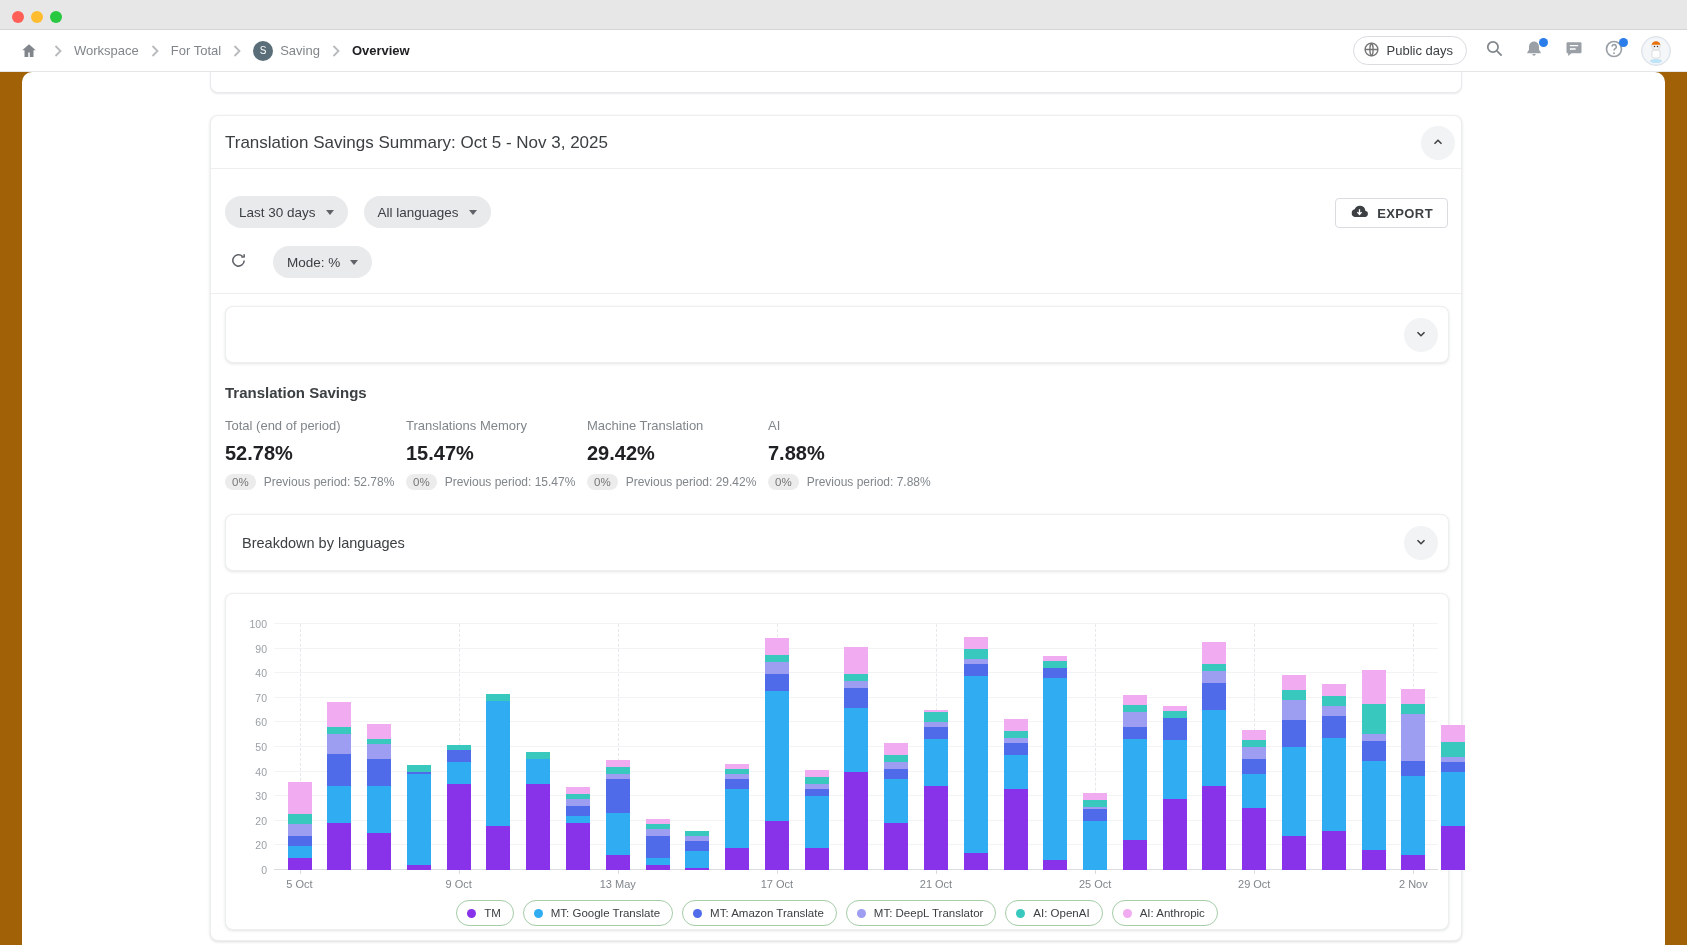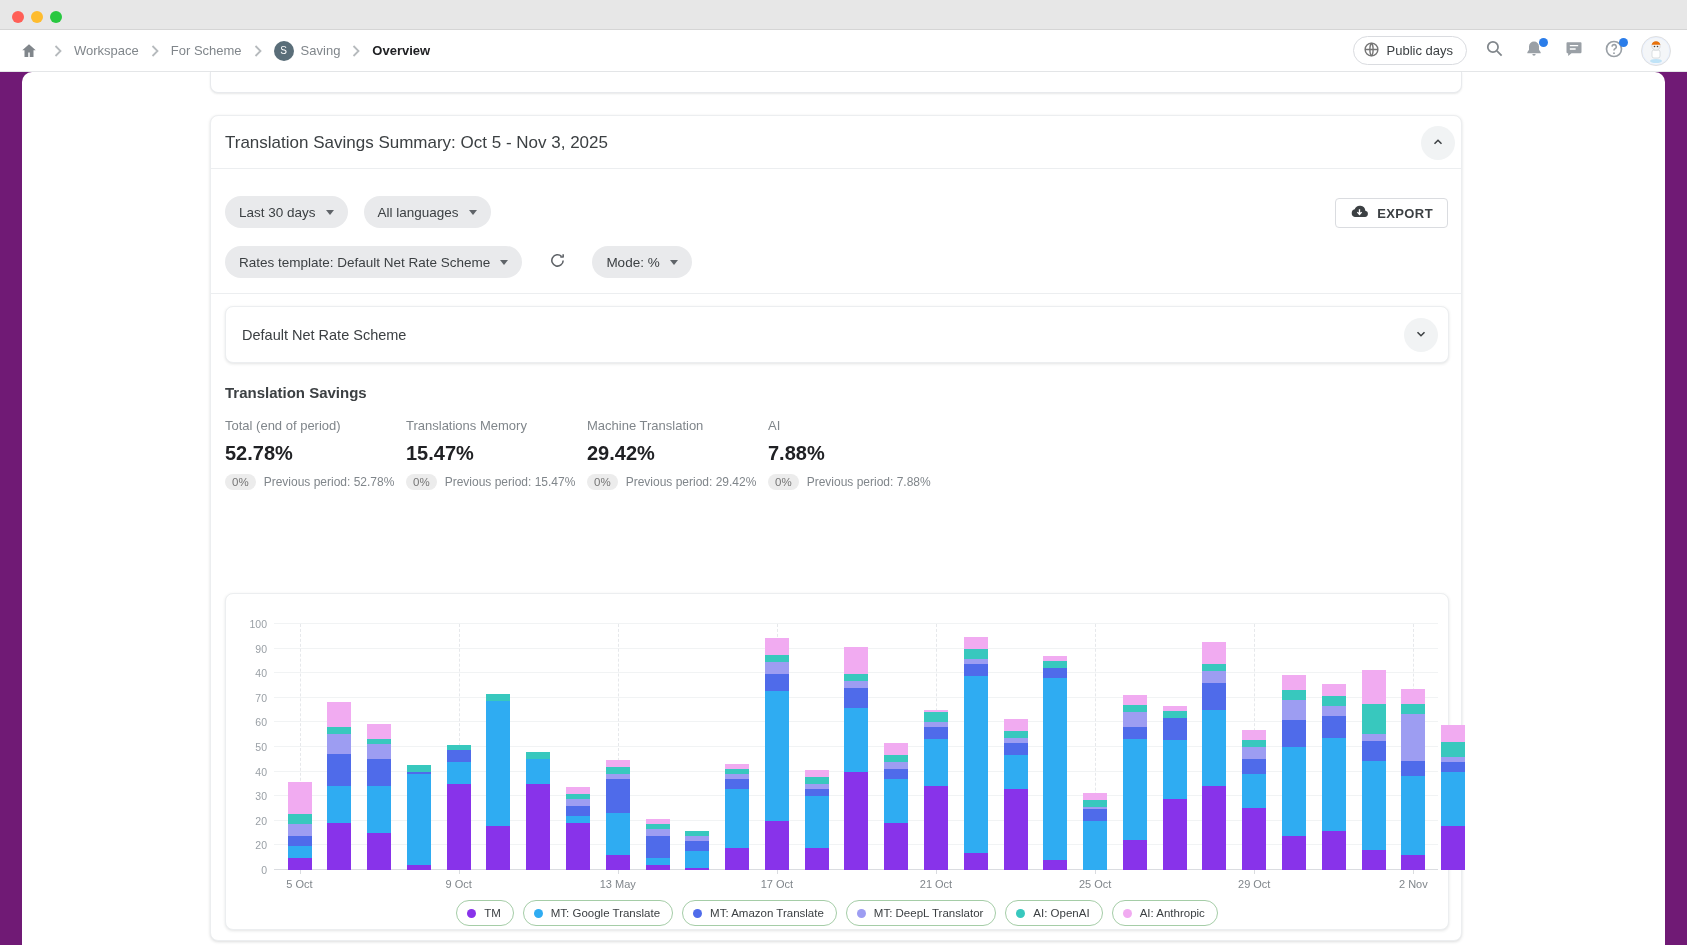--- a/index.html
+++ b/index.html
@@ -24,21 +24,21 @@
   .sep { color:#b6babd; display:flex; }
   .appbar-right { margin-left:auto; display:flex; align-items:center; gap:14px; margin-right:16px; }
   .public-pill { display:flex; align-items:center; gap:7px; border:1px solid #dadce0; border-radius:15px;
     height:29px; padding:0 13px 0 9px; font-size:13px; color:#3c4043; background:#fff; cursor:pointer; }
   .icon-btn { position:relative; width:26px; height:26px; display:flex; align-items:center; justify-content:center; cursor:pointer; }
   .dot { position:absolute; top:0; right:-1px; width:9px; height:9px; border-radius:50%; background:#2b7de9; }
   .avatar { width:30px; height:30px; border-radius:50%; background:#e8f0fe; border:1px solid #e0e0e0; overflow:hidden;
     display:flex; align-items:center; justify-content:center; cursor:pointer; }
 
   
-  .page { position:absolute; left:0; top:72px; width:1687px; height:873px; background:#701a75; }
+  .page { position:absolute; left:0; top:72px; width:1687px; height:873px; background:#a16207; }
   .container { position:absolute; left:22px; top:0; width:1643px; height:873px;
     background:#fff; border-radius:10px 10px 0 0; }
   .card-stub { position:absolute; left:188px; top:0; width:1252px; height:21px; background:#fff;
     border:1px solid #e8eaed; border-top:none; border-radius:0 0 8px 8px; box-shadow:0 1px 2px rgba(60,64,67,.12); }
   .card { position:absolute; left:188px; top:43px; width:1252px; height:826px; background:#fff;
     border:1px solid #eceef0; border-radius:8px; box-shadow:0 1px 3px rgba(60,64,67,.18); }
 
   .title-row { position:absolute; left:0; top:0; width:100%; height:53px; border-bottom:1px solid #eceef0; }
   .card-title { position:absolute; left:14px; top:0; line-height:53px; font-size:17px; color:#3c4043; }
   .circle-btn { position:absolute; width:34px; height:34px; border-radius:50%; background:#f1f3f4;
@@ -108,21 +108,21 @@
         <svg width="8" height="12" viewBox="0 0 8 12" fill="none" stroke="#b6babd" stroke-width="1.8">
           <path d="M1.5 1l5 5-5 5"></path>
         </svg>
       </span>
       <span class="crumb">Workspace</span>
       <span class="sep">
         <svg width="8" height="12" viewBox="0 0 8 12" fill="none" stroke="#b6babd" stroke-width="1.8">
           <path d="M1.5 1l5 5-5 5"></path>
         </svg>
       </span>
-      <span class="crumb">For Scheme</span>
+      <span class="crumb">For Total</span>
       <span class="sep">
         <svg width="8" height="12" viewBox="0 0 8 12" fill="none" stroke="#b6babd" stroke-width="1.8">
           <path d="M1.5 1l5 5-5 5"></path>
         </svg>
       </span>
       <span class="crumb crumb-proj">
         <span class="proj-badge">S</span>
         <span>Saving</span>
       </span>
       <span class="sep">
@@ -221,42 +221,37 @@
         <span>
           <svg width="19" height="15" viewBox="0 0 24 18" fill="#3c4043">
             <path d="M19.4 8.1A7 7 0 0 0 5.9 6.3 5 5 0 0 0 6 16h13a4 4 0 0 0 .4-7.9z"></path>
             <path d="M12 6v6M9.3 9.8l2.7 3 2.7-3" stroke="#fff" stroke-width="1.7" fill="none"></path>
           </svg>
         </span>
         <span>EXPORT</span>
       </button>
 
       <div class="frow2">
-        <div class="pill">
-          <span>Rates template: Default Net Rate Scheme</span>
-          <span class="caret"></span>
-        </div>
         <span class="icon-btn">
           <span>
             <svg width="17" height="17" viewBox="0 0 24 24" fill="none" stroke="#5f6368" stroke-width="2.2">
               <path d="M20 12a8 8 0 1 1-2.3-5.7"></path>
                 <path d="M20 3v4h-4" stroke-linejoin="round"></path>
             </svg>
           </span>
         </span>
         <div class="pill">
           <span>Mode: %</span>
           <span class="caret"></span>
         </div>
       </div>
 
       <div class="filters-divider"></div>
 
       <div class="section-card scheme-card">
-        <div class="label">Default Net Rate Scheme</div>
         <button class="circle-btn" style="right:10px; top:11px;">
           <span>
             <svg width="14" height="14" viewBox="0 0 24 24" fill="none" stroke="#3c4043" stroke-width="2.6">
                 <path d="M6 9l6 6 6-6"></path>
               </svg>
           </span>
         </button>
       </div>
 
       <div class="savings-h">Translation Savings</div>
@@ -288,20 +283,30 @@
           <div class="stat">
             <div class="s-label">AI</div>
             <div class="s-value">7.88%</div>
             <div class="s-prev">
               <span class="badge">0%</span>
               <span class="prev-txt">Previous period: 7.88%</span>
             </div>
           </div>
         </div>
 
+      <div class="section-card breakdown-card">
+        <div class="label">Breakdown by languages</div>
+        <button class="circle-btn" style="right:10px; top:11px;">
+          <span>
+            <svg width="14" height="14" viewBox="0 0 24 24" fill="none" stroke="#3c4043" stroke-width="2.6">
+                <path d="M6 9l6 6 6-6"></path>
+              </svg>
+          </span>
+        </button>
+      </div>
 
       <div class="chart-card">
         <div class="plot" id="plot">
             <div class="gridline zero" style="bottom: 0px;"></div>
             <div class="ylab" style="bottom: 0px; transform: translateY(50%);">0</div>
             <div class="gridline" style="bottom: 24.6px;"></div>
             <div class="ylab" style="bottom: 24.6px; transform: translateY(50%);">20</div>
             <div class="gridline" style="bottom: 49.2px;"></div>
             <div class="ylab" style="bottom: 49.2px; transform: translateY(50%);">20</div>
             <div class="gridline" style="bottom: 73.8px;"></div>

